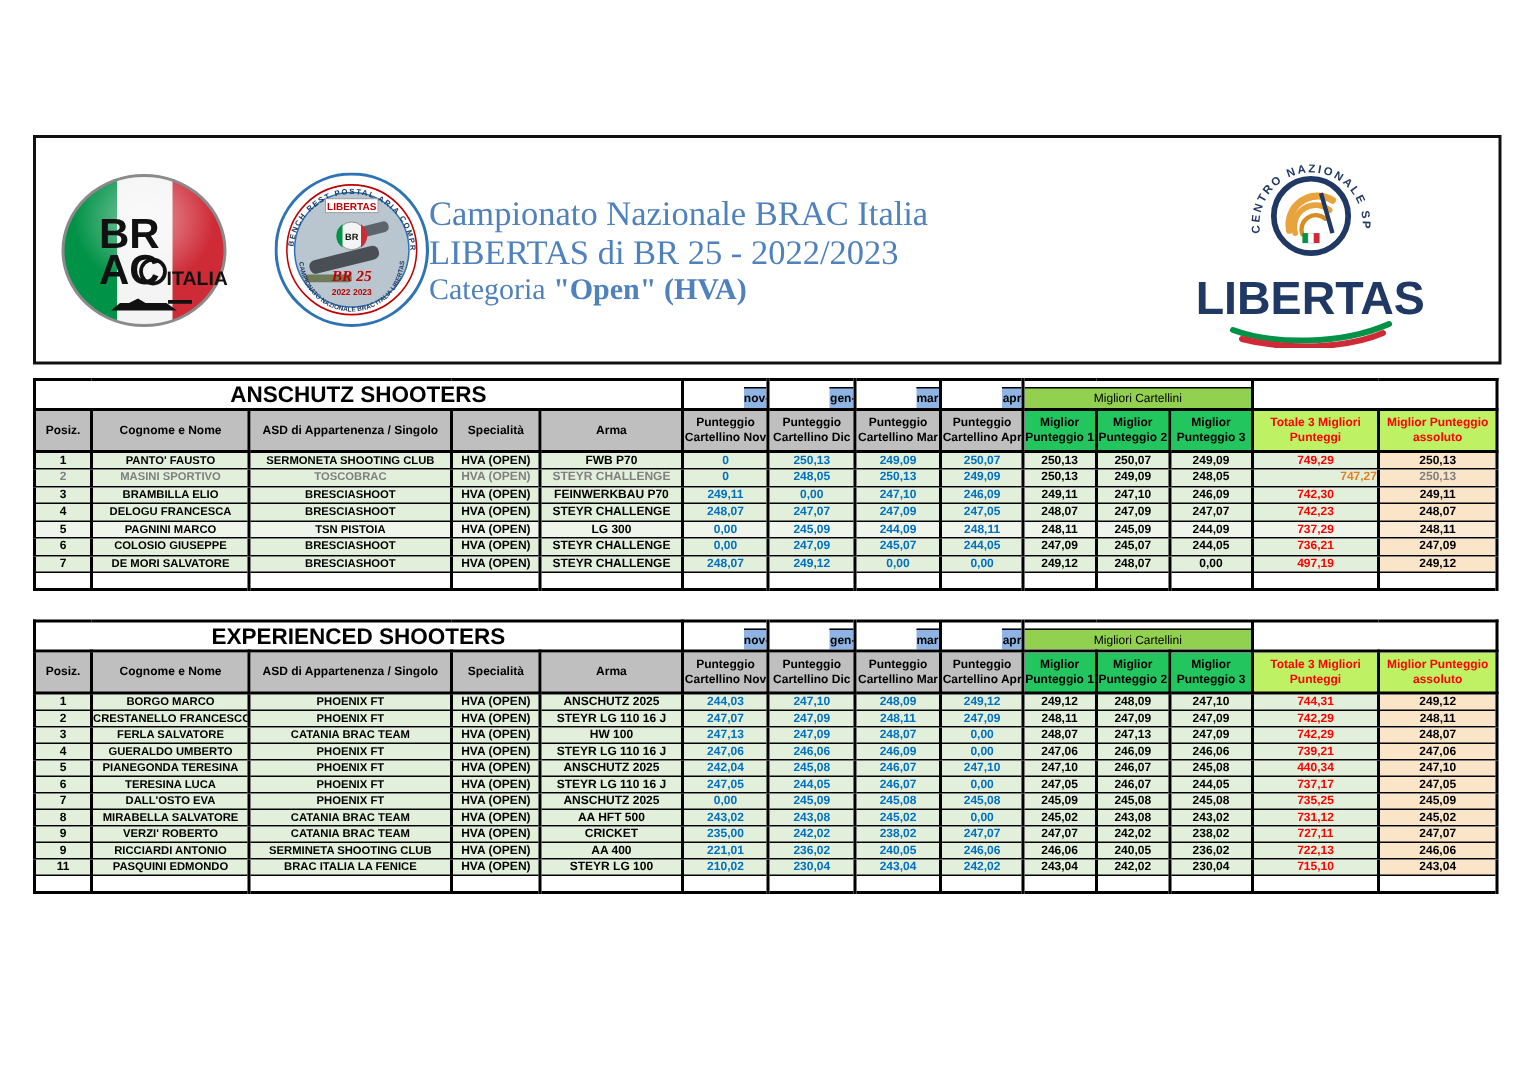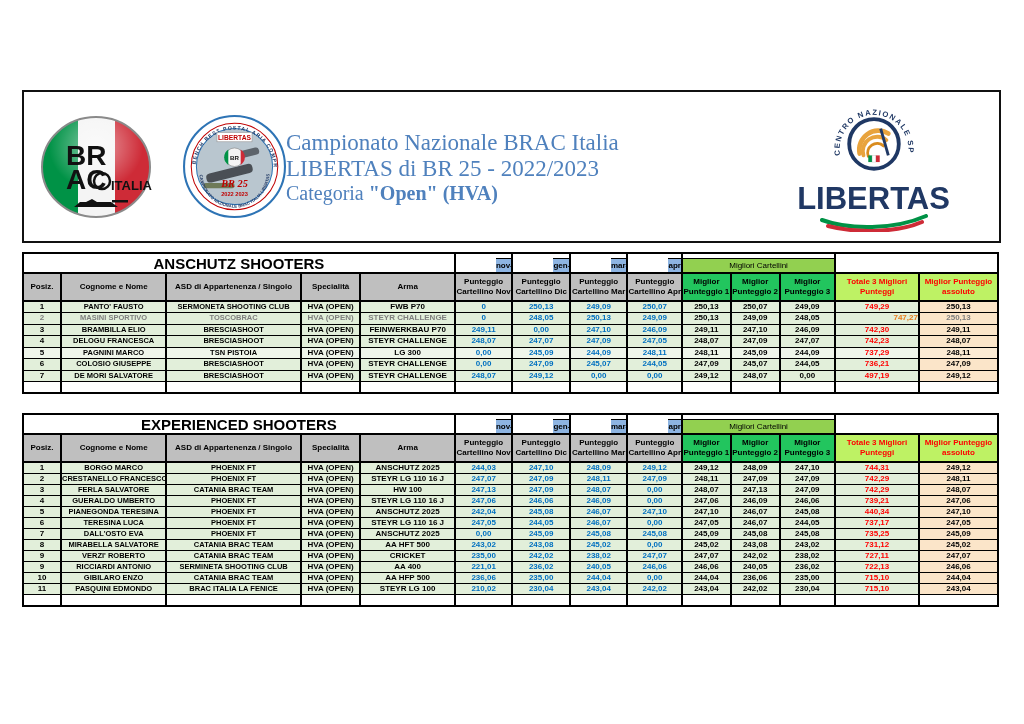--- a/index.html
+++ b/index.html
@@ -562,36 +562,20 @@
           <td class="c-score">236,02</td>
           <td class="c-score">240,05</td>
           <td class="c-score">246,06</td>
           <td class="c-best">246,06</td>
           <td class="c-best">240,05</td>
           <td class="c-best">236,02</td>
           <td class="c-total">722,13</td>
           <td class="ink c-abs">246,06</td>
         </tr>
         <tr>
-          <td class="ink c-pos">10</td>
-          <td class="ink c-name">GIBILARO ENZO</td>
-          <td class="ink c-club">CATANIA BRAC TEAM</td>
-          <td class="ink c-spec">HVA (OPEN)</td>
-          <td class="ink c-arma">AA HFP 500</td>
-          <td class="c-score">236,06</td>
-          <td class="c-score">235,00</td>
-          <td class="c-score">244,04</td>
-          <td class="c-score">0,00</td>
-          <td class="c-best">244,04</td>
-          <td class="c-best">236,06</td>
-          <td class="c-best">235,00</td>
-          <td class="c-total">715,10</td>
-          <td class="ink c-abs">244,04</td>
-        </tr>
-        <tr>
           <td class="ink c-pos">11</td>
           <td class="ink c-name">PASQUINI EDMONDO</td>
           <td class="ink c-club">BRAC ITALIA LA FENICE</td>
           <td class="ink c-spec">HVA (OPEN)</td>
           <td class="ink c-arma">STEYR LG 100</td>
           <td class="c-score">210,02</td>
           <td class="c-score">230,04</td>
           <td class="c-score">243,04</td>
           <td class="c-score">242,02</td>
           <td class="c-best">243,04</td>

